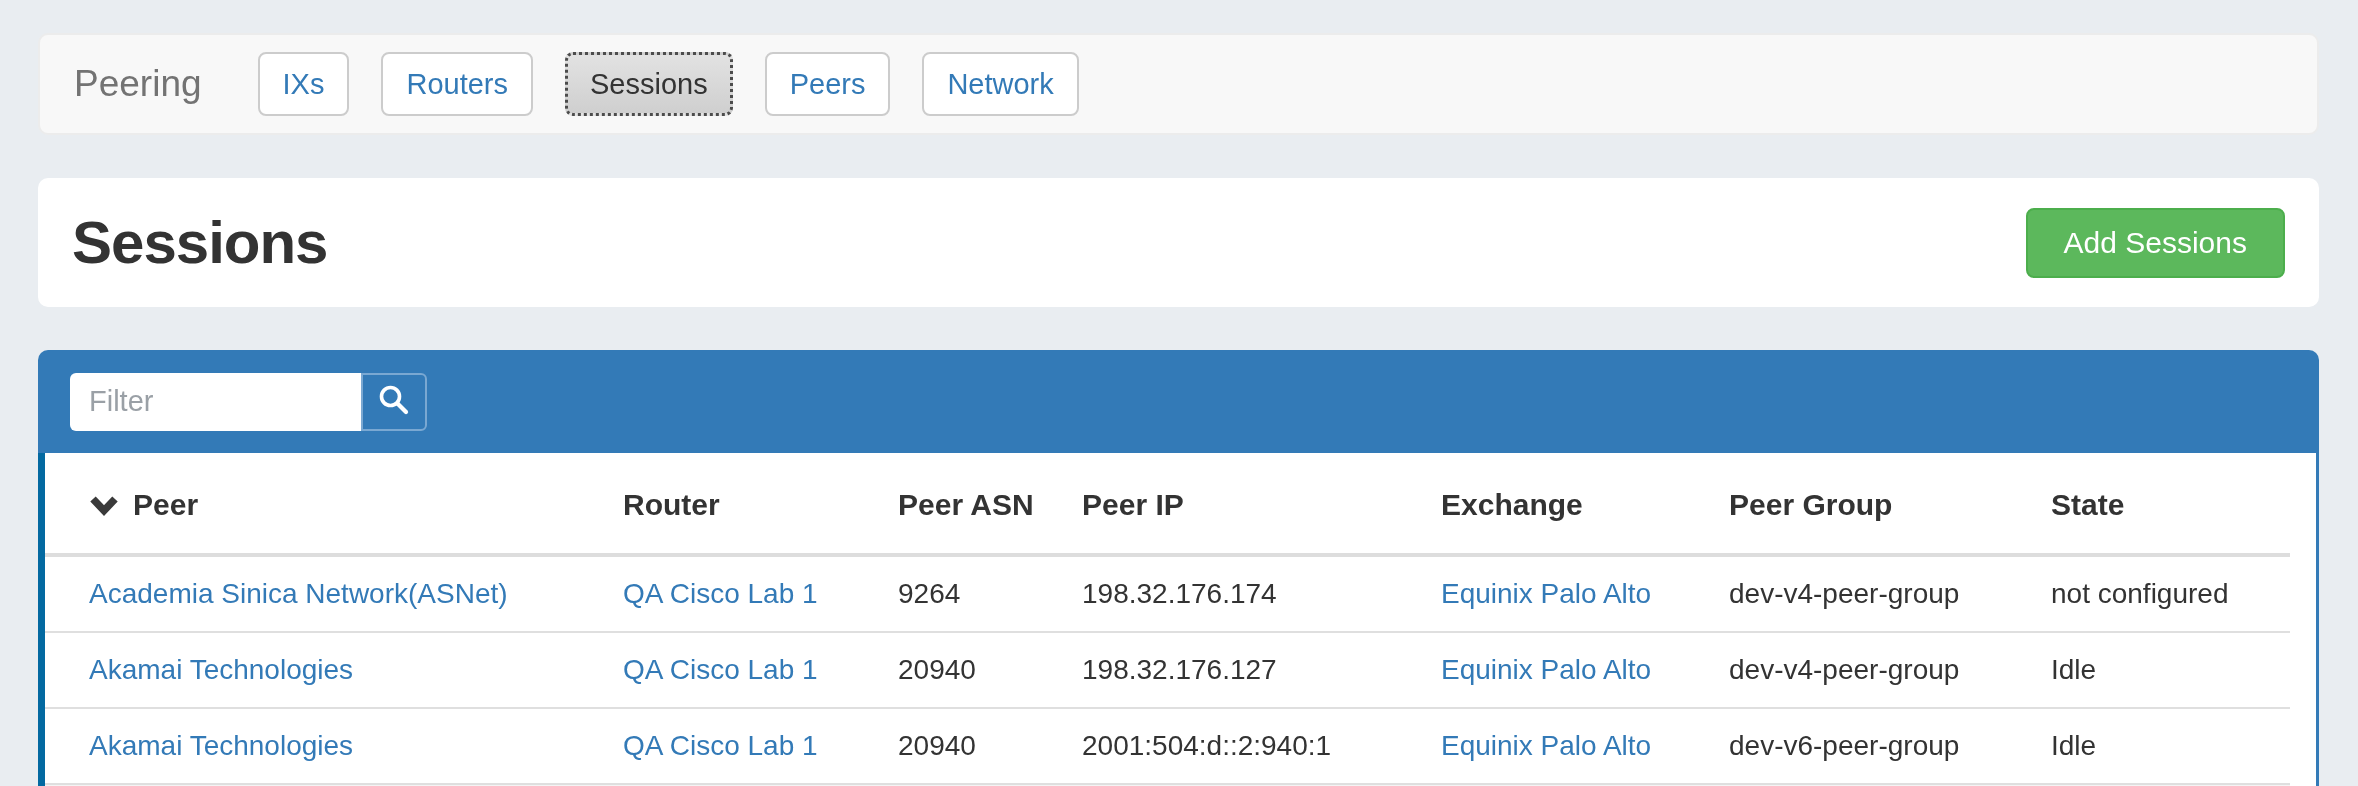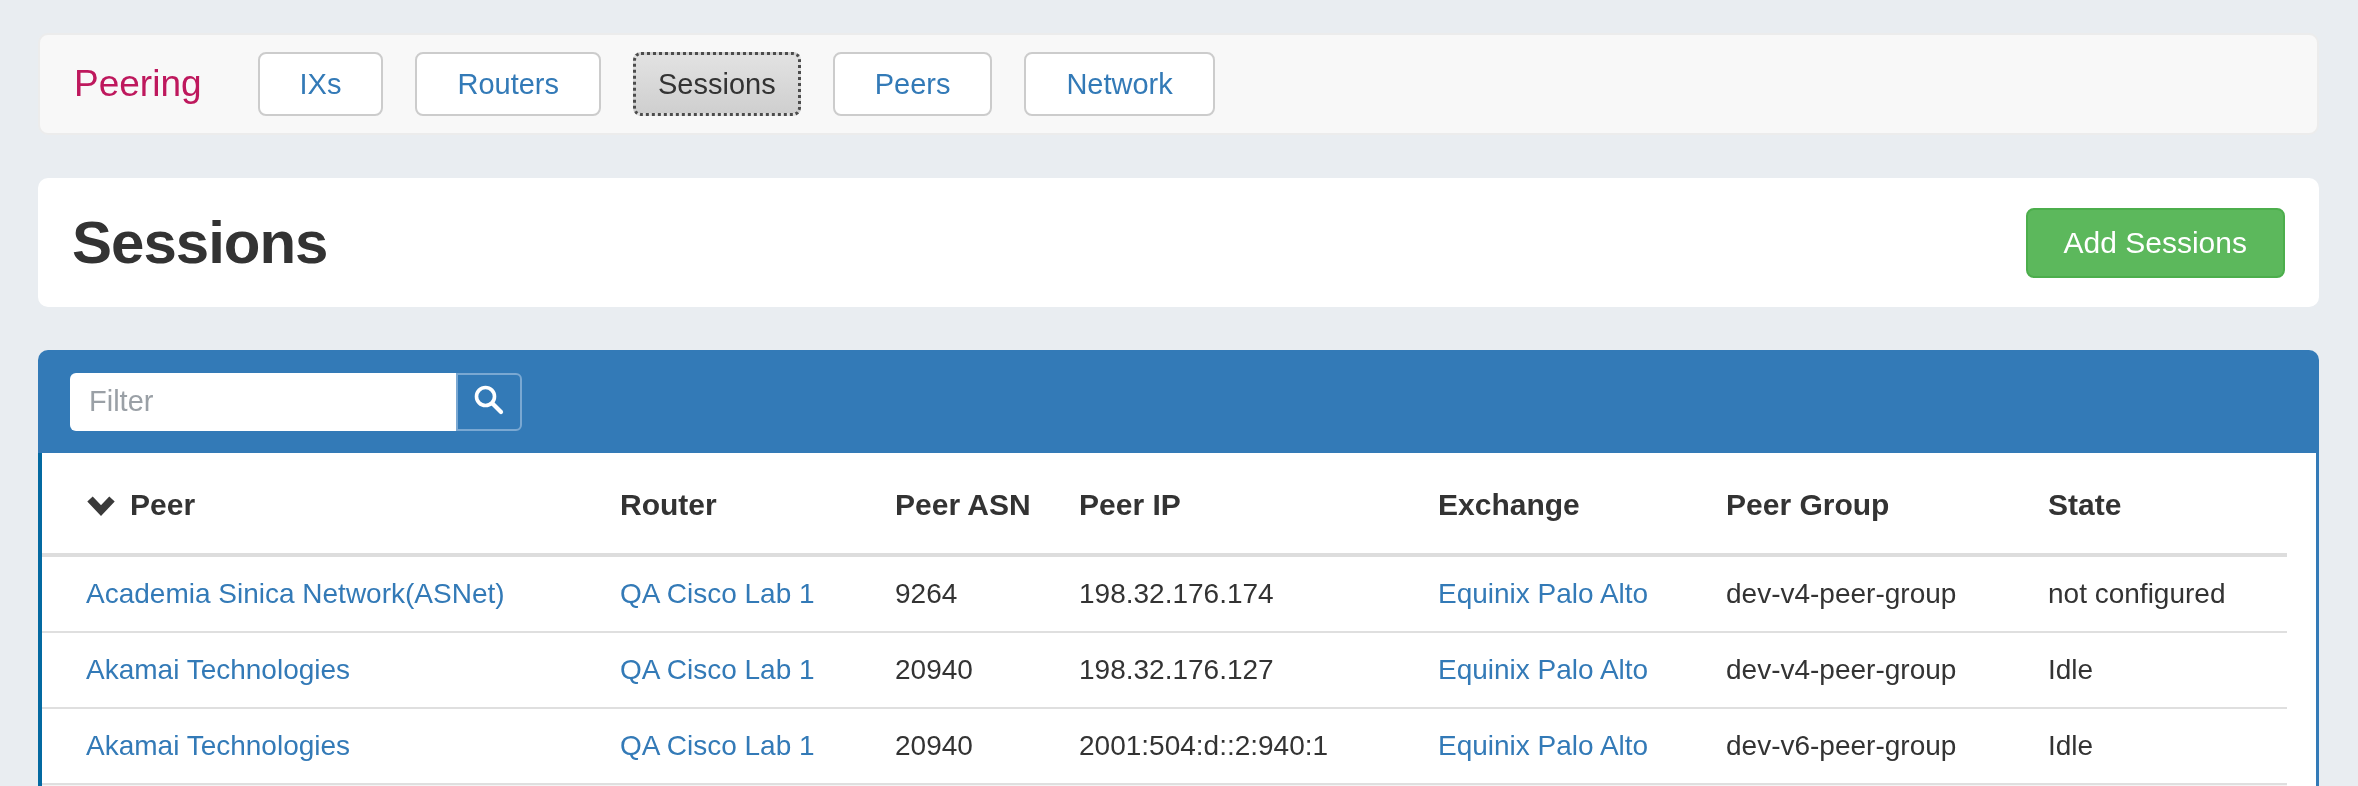--- a/index.html
+++ b/index.html
@@ -14,29 +14,29 @@
   
   .navbar {
     margin: 33px 38px 0 38px;
     width: 2281px; height: 102px;
     background: #f8f8f8;
     border: 2px solid #ececec;
     border-radius: 10px;
     display: flex; align-items: center;
     padding-left: 34px;
   }
-  .brand { font-size: 37px; color: #be185d; margin-right: 56px; text-align: center; }
+  .brand { font-size: 37px; color: #737373; margin-right: 56px; text-align: center; }
   .nav-btn {
     margin-right: 32px;
     font-family: inherit;
     font-size: 29px; color: #337ab7;
     background: #fff;
     border: 2px solid #ccc;
     border-radius: 8px;
-    padding: 13px 40px;
+    padding: 13px 23px;
     cursor: pointer;
     line-height: 1.2;
   }
   .nav-btn.active {
     background: linear-gradient(180deg, #e2e2e2, #cfcfcf);
     border: 3px dotted #4c4c4c;
     color: #333;
     padding: 12px 22px;
   }
 
@@ -67,41 +67,41 @@
   .panel-heading {
     height: 103px;
     background: #337ab7;
     border-radius: 10px 10px 0 0;
     display: flex; align-items: center; justify-content: space-between;
     padding: 0 36px 0 32px;
   }
   .panel-title { font-size: 34px; font-weight: 700; color: #fff; }
   .filter-group { display: flex; align-items: stretch; }
   .filter-input {
-    width: 386px; height: 58px;
+    width: 291px; height: 58px;
     border: none; outline: none;
     border-radius: 6px 0 0 6px;
     padding: 0 19px;
     font-family: inherit;
     font-size: 29px; color: #0c4a6e;
     background: #fff;
   }
   .filter-input::placeholder { color: #9aa0a6; }
   .search-btn {
     width: 66px; height: 58px;
     background: #337ab7;
     border: 2px solid #7aa8d2;
     border-radius: 0 6px 6px 0;
     display: flex; align-items: center; justify-content: center;
     cursor: pointer; padding: 0;
   }
 
   .panel-body {
     background: #fff;
-    border-left: 4px solid #0369a1;
+    border-left: 7px solid #0369a1;
     border-right: 3px solid #337ab7;
     height: 333px;
     overflow: hidden;
   }
 
   
   table { border-collapse: collapse; table-layout: fixed; width: 2245px; background: #fff; }
   th {
     text-align: left;
     font-size: 30px; font-weight: 700; color: #333;

